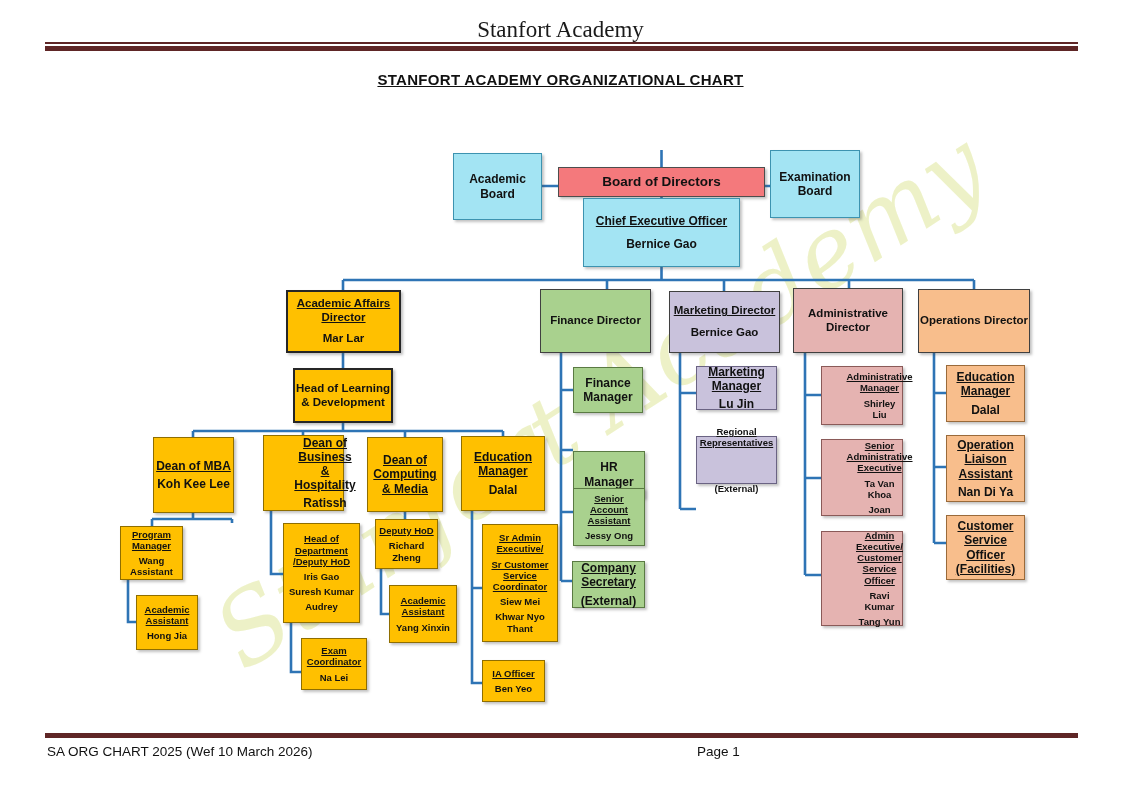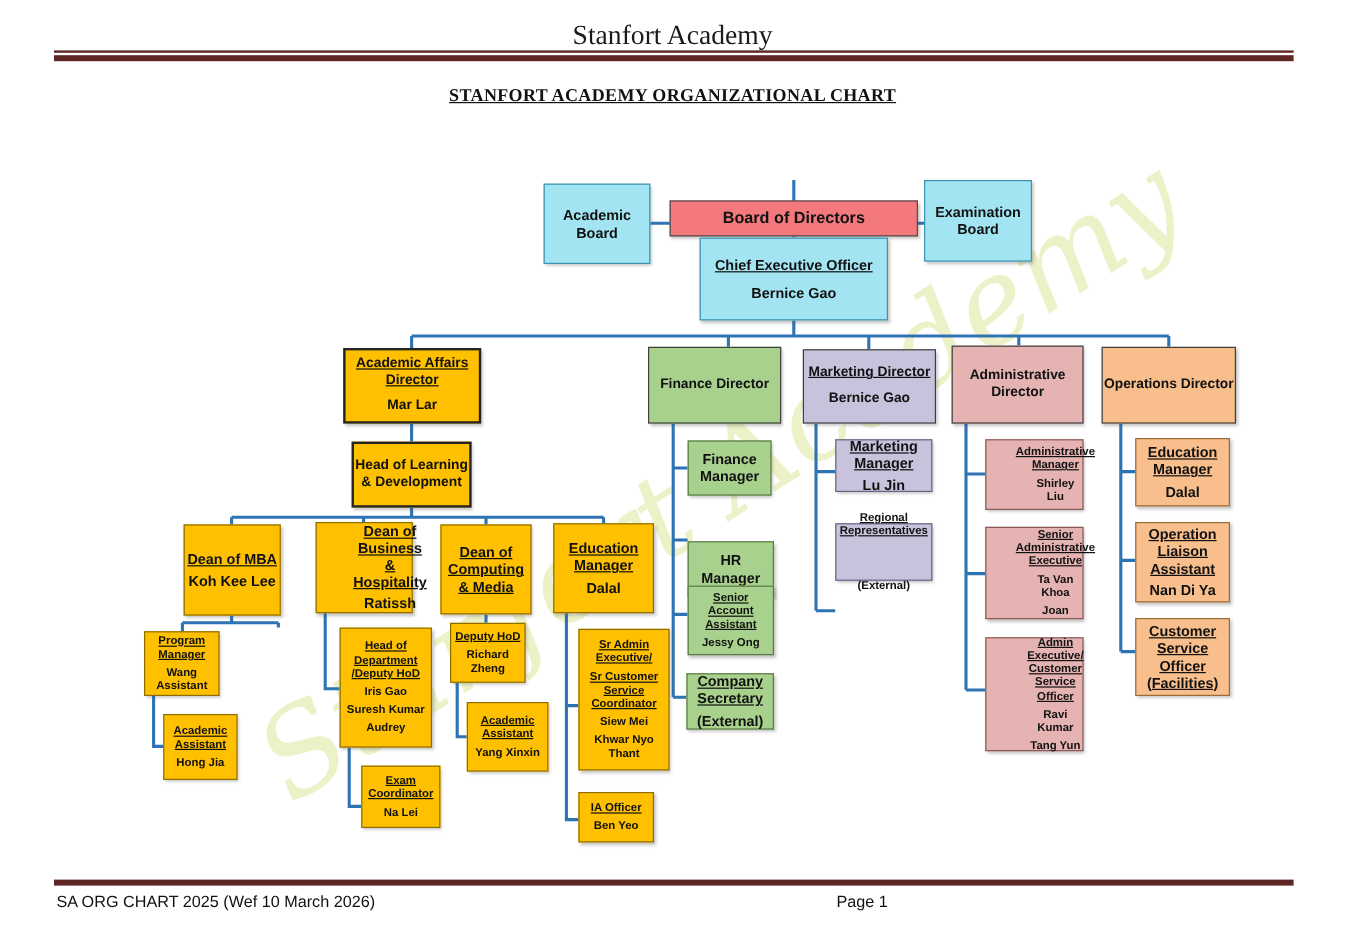--- a/index.html
+++ b/index.html
@@ -5,21 +5,21 @@
   html,body{margin:0;padding:0;background:#fff;}
   #page{position:relative;width:1121px;height:792px;background:#fff;overflow:hidden;
         font-family:"Liberation Sans",sans-serif;color:#111;}
   
   .hdr-title{position:absolute;left:0;top:17px;width:100%;text-align:center;
              font-family:"Liberation Serif",serif;font-size:23px;color:#1a1a1a;}
   .rule-thin{position:absolute;left:45px;right:43px;top:42px;height:2px;background:var(--maroon);}
   .rule-thick{position:absolute;left:45px;right:43px;top:46px;height:5px;background:var(--maroon);}
   .doc-title{position:absolute;left:0;top:71px;width:100%;text-align:center;font-size:15px;
              font-weight:bold;letter-spacing:.3px;}
-  .doc-title span{text-decoration:underline;font-family:Liberation Serif, serif;}
+  .doc-title span{text-decoration:underline;}
   .foot-bar{position:absolute;left:45px;right:43px;top:733px;height:5px;background:var(--maroon);}
   .foot-left{position:absolute;left:47px;top:744px;font-size:13.5px;}
   .foot-page{position:absolute;left:697px;top:744px;font-size:13.5px;}
   
   .watermark{position:absolute;left:150px;top:120px;width:900px;height:560px;z-index:1;
              display:flex;align-items:center;justify-content:center;
              transform:rotate(-33deg);pointer-events:none;
              font-family:"DejaVu Serif",serif;font-style:italic;font-size:98px;
              color:var(--watermark);opacity:.55;white-space:nowrap;}
   

